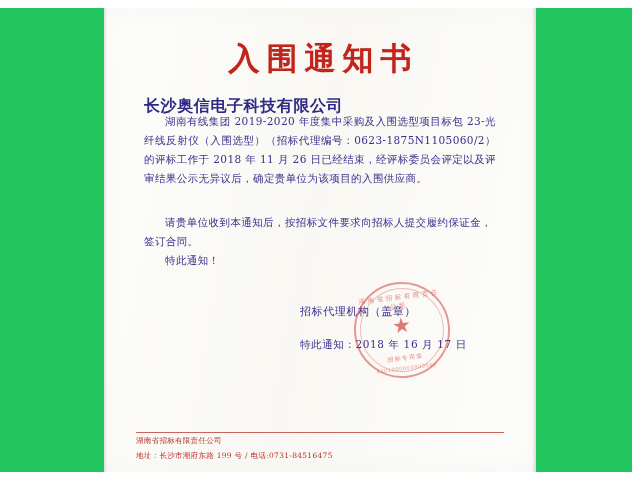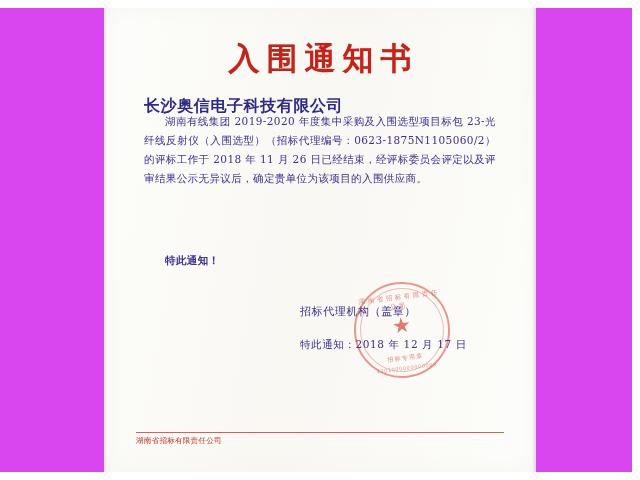--- a/index.html
+++ b/index.html
@@ -7,21 +7,21 @@
     padding: 0;
     background: #ffffff;
     width: 640px;
     height: 480px;
     overflow: hidden;
   }
   #page {
     position: relative;
     width: 632px;
     height: 480px;
-    background: #d946ef;
+    background: #22c55e;
     font-family: "DejaVu Sans", sans-serif;
   }
   .band {
     position: absolute;
     left: 0;
     width: 640px;
     background: #ffffff;
   }
   .band.top { top: 0; height: 8px; }
   .band.bottom { bottom: 0; height: 8px; }
@@ -83,21 +83,21 @@
   #addressee {
     top: 88px;
     font-weight: bold;
     font-size: 16px;
     color: #2f2a86;
     letter-spacing: 0.6px;
   }
   #para-1 { top: 104px; text-indent: 21px; text-align: justify; }
   #para-2 { top: 184px; text-indent: 21px; }
   #para-3 { top: 205px; text-indent: 21px; }
-  #para-4 { top: 243px; text-indent: 21px; font-weight: bold; }
+  #para-4 { top: 243px; text-indent: 21px; }
 
   
   #sign-org {
     position: absolute;
     left: 196px;
     top: 296px;
     width: 200px;
     color: #3b2f8f;
     font-family: "DejaVu Serif", serif;
     font-size: 11px;
@@ -208,36 +208,38 @@
     <div class="paper-edge-l"></div>
     <div class="paper-edge-r"></div>
 
     <div id="doc-title">入围通知书</div>
 
     <div class="body-block" id="addressee">长沙奥信电子科技有限公司</div>
 
     <div class="body-block" id="para-1">湖南有线集团 2019-2020 年度集中采购及入围选型项目标包 23-光纤线反射仪（入围选型）（招标代理编号：0623-1875N1105060/2）的评标工作于 2018 年 11 月 26 日已经结束，经评标委员会评定以及评审结果公示无异议后，确定贵单位为该项目的入围供应商。</div>
 
 
+    <div class="body-block" id="para-3">请贵单位收到本通知后，按招标文件要求向招标人提交履约保证金，签订合同。</div>
 
     <div class="body-block" id="para-4">特此通知！</div>
 
     <div id="sign-org">招标代理机构（盖章）</div>
 
     <div id="sign-date">
-      <span>特此通知：</span><span>2018 年 12 月 17 日</span>
+      <span>特此通知：</span><span>2018 年 16 月 17 日</span>
     </div>
 
     <div id="seal">
       <div class="seal-inner"></div>
       <div class="seal-top-text">湖南省招标有限责任公司</div>
       <div class="seal-star">★</div>
       <div class="seal-bottom-text">招标专用章</div>
       <div class="seal-code">4301000000000000</div>
     </div>
 
     <div id="footer-rule"></div>
 
     <div class="footer-line" id="footer-company">湖南省招标有限责任公司</div>
 
+    <div class="footer-line" id="footer-address">地址：长沙市潮府东路 199 号 / 电话:0731-84516475</div>
 
   </div>
 </div>
 
 </body></html>

